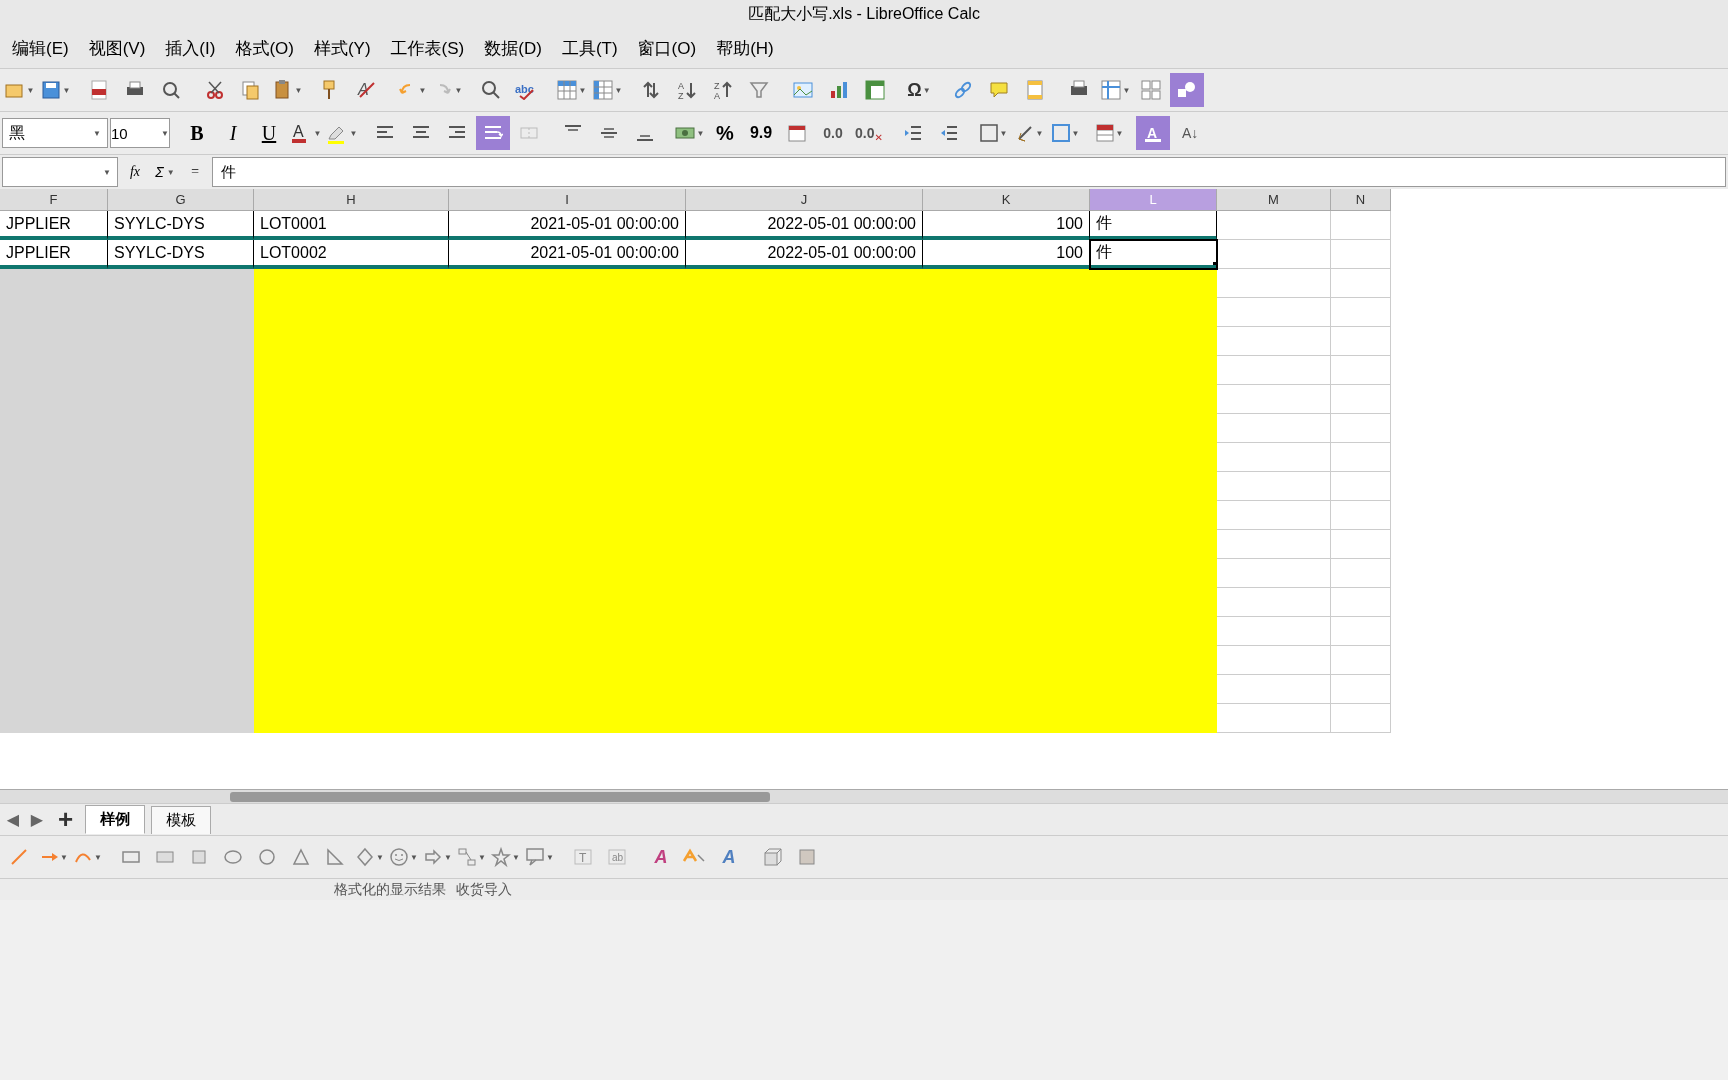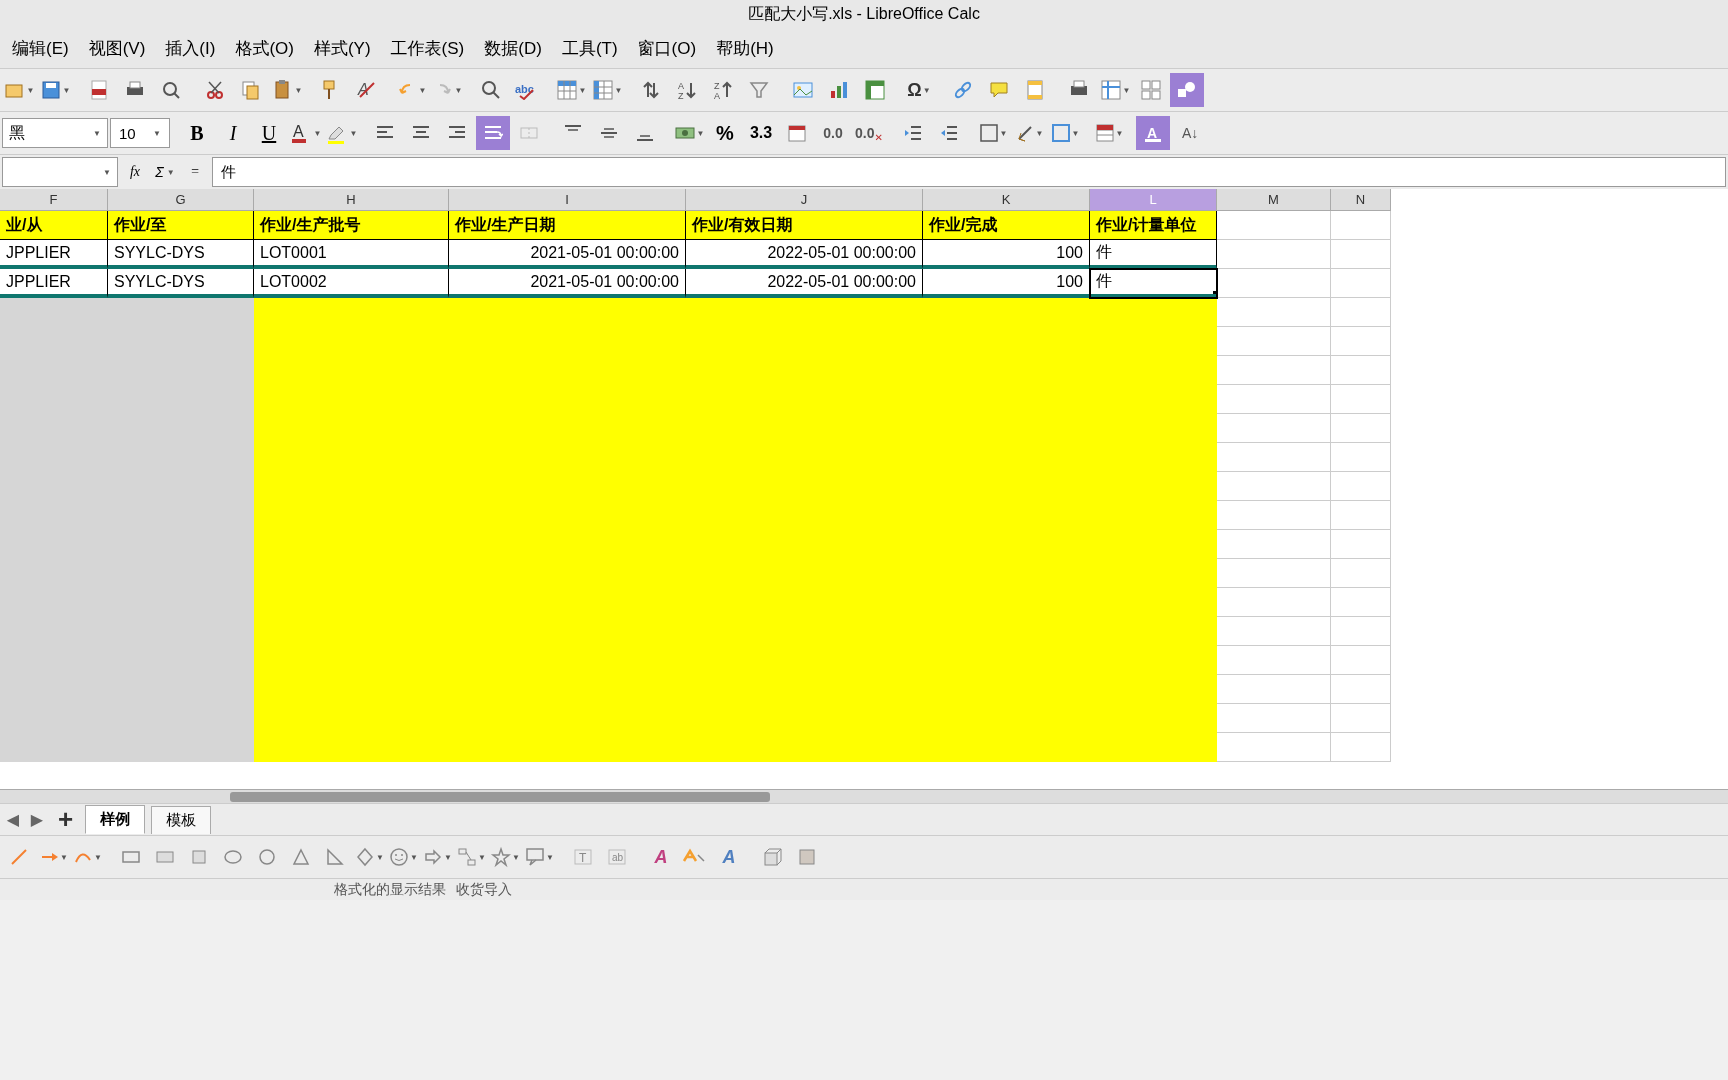--- a/index.html
+++ b/index.html
@@ -6,21 +6,21 @@
 body { background: #f0f0f0; overflow: hidden; width: 1728px; height: 1080px; }
 .title-bar { text-align: center; padding: 4px; background: #e8e8e8; font-size: 16px; }
 .menu-bar { display: flex; padding: 4px 2px; background: #e8e8e8; font-size: 17px; }
 .menu-item { padding: 4px 10px; cursor: pointer; }
 .toolbar1, .toolbar2 { display: flex; align-items: center; padding: 4px 2px; background: #ececec; gap: 2px; border-top: 1px solid #ccc; }
 .tb-btn { width: 34px; height: 34px; display: flex; align-items: center; justify-content: center; cursor: pointer; position: relative; }
 .tb-btn.active { background: #9b7fd4; }
 .tb-sep { width: 6px; }
 .drop-arrow { font-size: 8px; margin-left: 1px; color: #555; }
 .font-select { width: 106px; height: 30px; border: 1px solid #999; background: #fff; padding: 2px 6px; font-size: 16px; display: flex; align-items: center; justify-content: space-between; }
-.size-select { width: 60px; height: 30px; border: 1px solid #999; background: #fff; padding: 2px 8px; font-size: 15px; display: flex; align-items: center; justify-content: space-between; }
+.size-select { width: 60px; height: 30px; border: 1px solid #999; background: #fff; padding: 2px 0; font-size: 15px; display: flex; align-items: center; justify-content: space-between; }
 .formula-bar { display: flex; align-items: center; background: #ececec; border-top: 1px solid #ccc; padding: 2px; gap: 4px; }
 .cell-ref { width: 116px; height: 30px; border: 1px solid #999; background: #fff; padding: 2px 6px; display: flex; align-items: center; justify-content: space-between; }
 .fx-btn { width: 26px; height: 26px; display: flex; align-items: center; justify-content: center; cursor: pointer; font-style: italic; font-size: 14px; font-family: serif; }
 .formula-input { flex: 1; height: 30px; border: 1px solid #999; background: #fff; padding: 2px 8px; font-size: 15px; }
 .sheet-area { position: relative; background: #fff; overflow: hidden; height: 600px; }
 .col-headers { display: flex; position: sticky; top: 0; }
 .col-h { height: 22px; background: #ddd; border-right: 1px solid #aaa; border-bottom: 1px solid #aaa; display: flex; align-items: center; justify-content: center; font-size: 13px; color: #333; }
 .col-h.selected { background: #b89fe0; color: #fff; }
 .grid-row { display: flex; }
 .cell { height: 29px; border-right: 1px solid #ccc; border-bottom: 1px solid #ccc; padding: 2px 6px; font-size: 16px; display: flex; align-items: center; overflow: hidden; white-space: nowrap; }
@@ -375,21 +375,21 @@
       <svg width="22" height="22">
         <rect x="2" y="6" width="18" height="10" fill="#8fc080" stroke="#4a7040"></rect>
         <circle cx="11" cy="11" r="3" fill="#4a7040"></circle>
       </svg>
       <span class="drop-arrow">▼</span>
     </div>
   <div class="tb-btn">
       <span style="font-size:20px;font-weight:bold">%</span>
     </div>
   <div class="tb-btn">
-      <span style="font-size:16px;font-weight:bold">3.3</span>
+      <span style="font-size:16px;font-weight:bold">9.9</span>
     </div>
   <div class="tb-btn">
       <svg width="22" height="22">
         <rect x="3" y="4" width="16" height="15" fill="#fff" stroke="#888"></rect>
         <rect x="3" y="4" width="16" height="4" fill="#c03030"></rect>
       </svg>
     </div>
   <div class="tb-btn">
       <span style="font-size:14px;font-weight:bold;color:#555">0.0</span>
     </div>
@@ -479,31 +479,20 @@
       <div class="col-h" style="width: 195px;">H</div>
       <div class="col-h" style="width: 237px;">I</div>
       <div class="col-h" style="width: 237px;">J</div>
       <div class="col-h" style="width: 167px;">K</div>
       <div class="col-h selected" style="width: 127px;">L</div>
       <div class="col-h" style="width: 114px;">M</div>
       <div class="col-h" style="width: 60px;">N</div>
     </div>
   <div id="grid-body">
       <div class="grid-row">
-        <div class="cell header-cell" style="width: 108px;">业/从</div>
-        <div class="cell header-cell" style="width: 146px;">作业/至</div>
-        <div class="cell header-cell" style="width: 195px;">作业/生产批号</div>
-        <div class="cell header-cell" style="width: 237px;">作业/生产日期</div>
-        <div class="cell header-cell" style="width: 237px;">作业/有效日期</div>
-        <div class="cell header-cell" style="width: 167px;">作业/完成</div>
-        <div class="cell header-cell" style="width: 127px;">作业/计量单位</div>
-        <div class="cell " style="width: 114px; background: rgb(255, 255, 255);"></div>
-        <div class="cell " style="width: 60px; background: rgb(255, 255, 255);"></div>
-      </div>
-      <div class="grid-row">
         <div class="cell data-cell" style="width: 108px; background: rgb(255, 255, 255);">JPPLIER</div>
         <div class="cell data-cell" style="width: 146px; background: rgb(255, 255, 255);">SYYLC-DYS</div>
         <div class="cell data-cell" style="width: 195px;">LOT0001</div>
         <div class="cell data-cell align-right" style="width: 237px;">2021-05-01 00:00:00</div>
         <div class="cell data-cell align-right" style="width: 237px;">2022-05-01 00:00:00</div>
         <div class="cell data-cell align-right" style="width: 167px;">100</div>
         <div class="cell data-cell" style="width: 127px;">件</div>
         <div class="cell " style="width: 114px; background: rgb(255, 255, 255);"></div>
         <div class="cell " style="width: 60px; background: rgb(255, 255, 255);"></div>
       </div>

